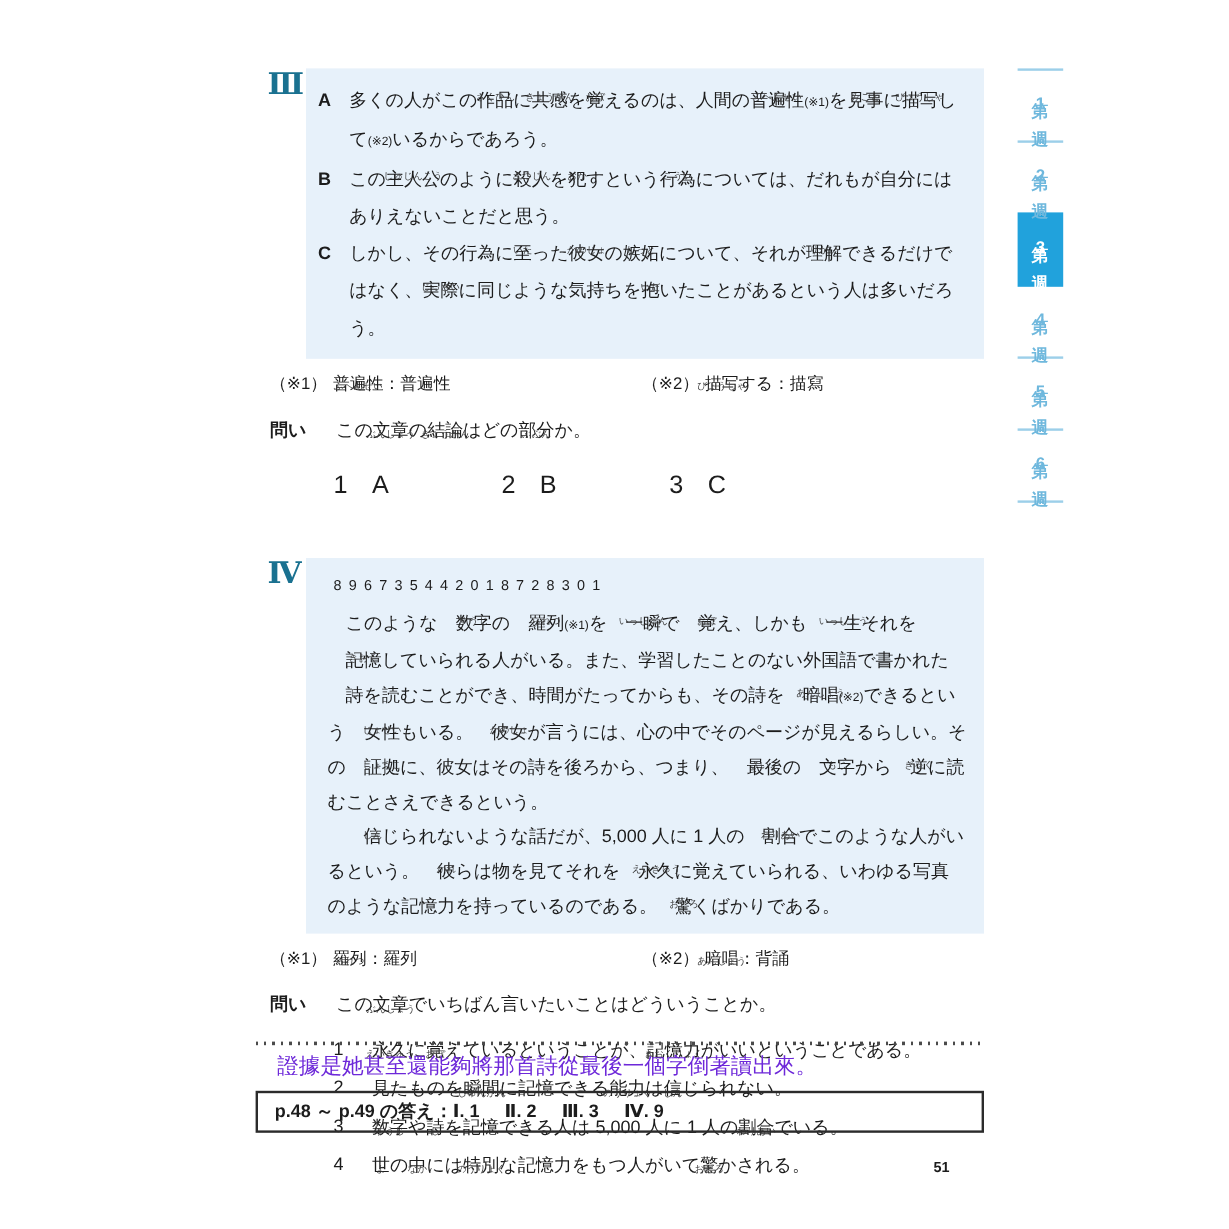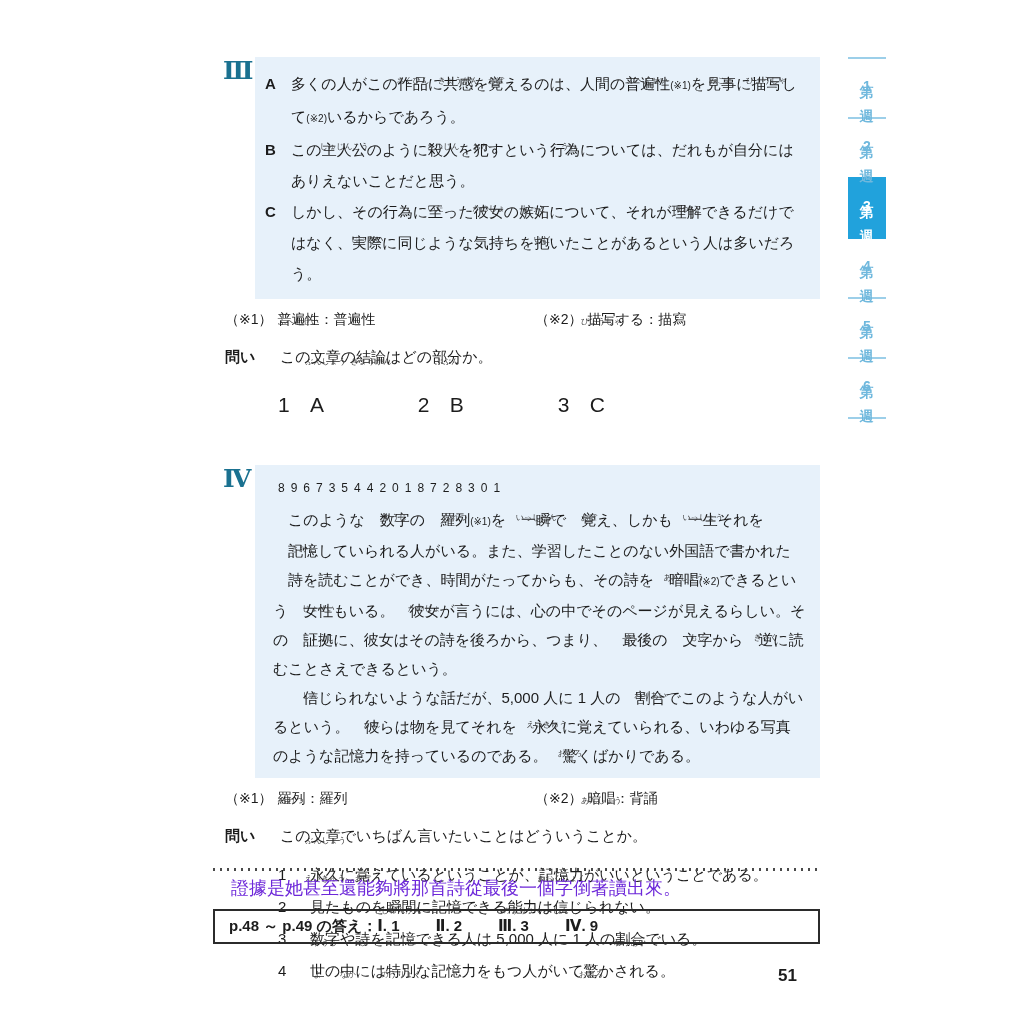--- a/index.html
+++ b/index.html
@@ -41,42 +41,42 @@
   .p-item-text { flex:1; }
   
   .box4 { padding:10px 14px 8px 18px; }
   .num-line { font-size:12px; letter-spacing:6px; margin-left:5px; line-height:26px; margin-bottom:4px; }
   .para { font-size:15px; line-height:29px; text-indent:15px; }
   
   .notes-row { display:flex; margin:10px 0 0 12px; font-size:14px; line-height:20px; }
   .note { display:flex; }
   .note-1 { width:310px; }
   .note-ref { margin-right:5px; }
-  .q-row { display:flex; margin:20px 0 0 12px; font-size:15px; line-height:20px;font-family:Liberation Mono, monospace; }
+  .q-row { display:flex; margin:20px 0 0 12px; font-size:15px; line-height:20px; }
   .q-label { font-weight:bold; width:55px; flex:none; }
   .opts3 { margin:24px 0 0 65px; font-size:21px; }
   .opts3 .opt { display:inline-block; width:134px; }
   .opts3 .opt-num { display:inline-block; width:32px; }
   .opts4 { margin:18px 0 0 65px; font-size:15px; }
   .opts4 .opt { display:flex; height:32px; }
   .opts4 .opt-num { width:32px; flex:none; }
   
   .footer { position:absolute; left:213px; top:868px; width:607px; }
   .dotline {
     height:3px; width:100%;
     background:repeating-linear-gradient(90deg,#4a4a4a 0 2px,transparent 2px 7px);
   }
   .review-line { margin-top:8px; font-size:14.5px; }
   .cn-line { margin-top:5px; padding-left:18px; font-size:18px; color:#6d28d9; }
   .answer-box {
     margin-top:9px; border:2px solid #2b2b2b; padding:6px 14px;
     font-size:15px; font-weight:bold;
   }
-  .answer-box .ans { margin-left:36px; }
-  .page-number { position:absolute; left:778px; top:966px; font-size:17px; font-weight:bold; }
+  .answer-box .ans { margin-left:21px; }
+  .page-number { position:absolute; left:778px; top:966px; font-size:12px; font-weight:bold; }
   
   .sidebar { position:absolute; left:848px; top:57px; width:38px; }
   .side-tabs { border-bottom:2px solid var(--side-line); }
   .side-tab {
     border-top:2px solid var(--side-line);
     padding:15px 0; display:flex; justify-content:center;
     color:var(--side-text); font-size:14px; font-weight:bold; cursor:pointer;
   }
   .side-tab span {
     writing-mode:vertical-rl; text-orientation:upright; letter-spacing:4px; line-height:1;

